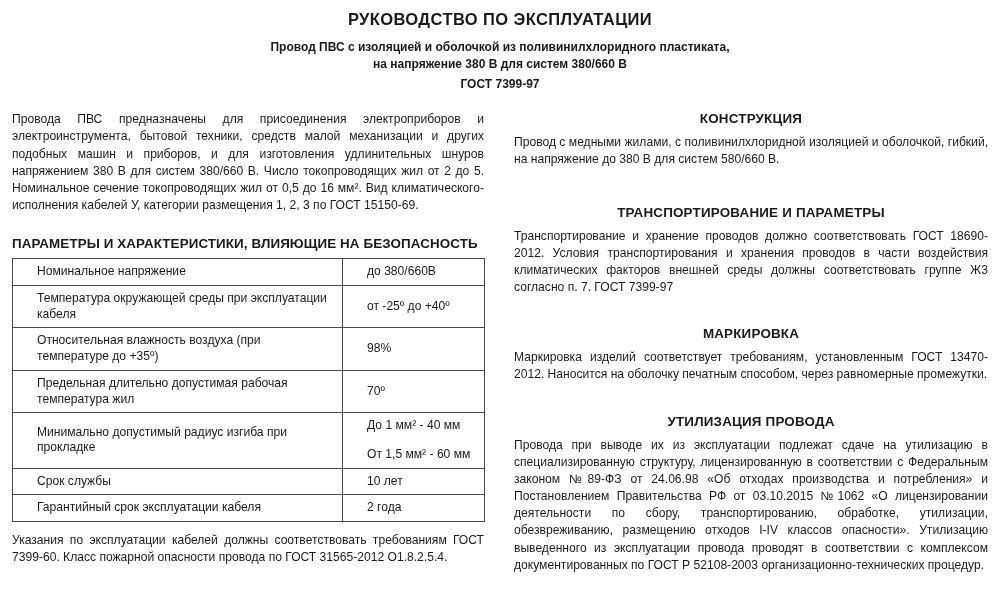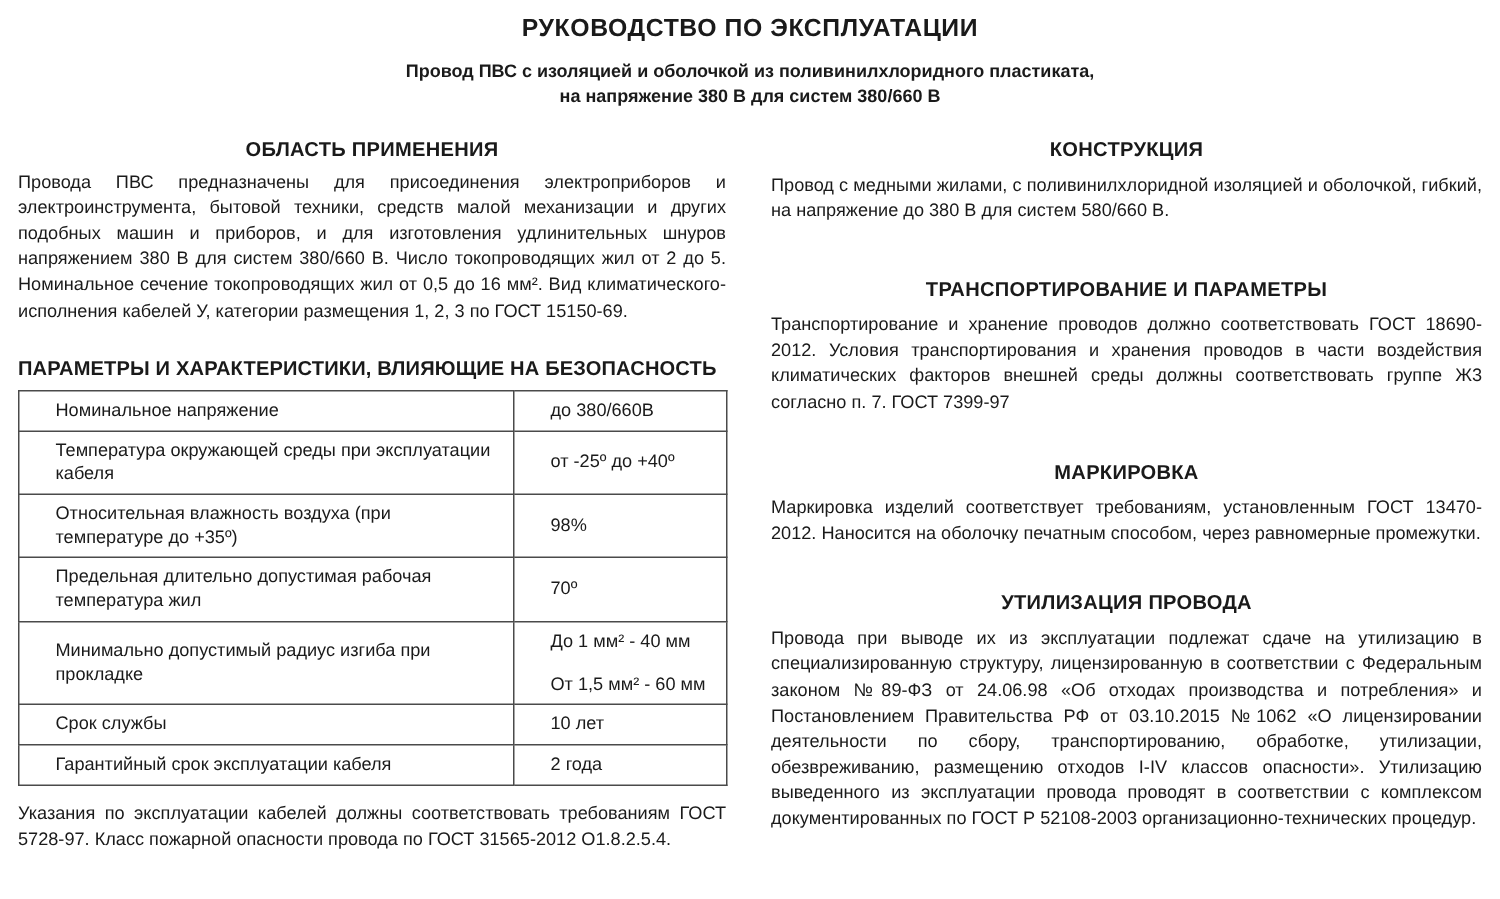--- a/index.html
+++ b/index.html
@@ -101,28 +101,28 @@
 </style>
 </head>
 <body>
 
 <div class="page">
 
   <div class="doc-header">
     <div class="doc-title">РУКОВОДСТВО ПО ЭКСПЛУАТАЦИИ</div>
     <div class="doc-sub1">Провод ПВС с изоляцией и оболочкой из поливинилхлоридного пластиката,</div>
     <div class="doc-sub2">на напряжение 380 В для систем 380/660 В</div>
+    <div class="doc-std">ГОСТ 7399-97</div>
   </div>
 
   <div class="columns">
 
     <div class="col-left">
 
       <div class="sec-block">
-        <div class="sec-title">ОБЛАСТЬ ПРИМЕНЕНИЯ</div>
         <p class="para">Провода ПВС предназначены для присоединения электроприборов и электроинструмента, бытовой техники, средств малой механизации и других подобных машин и приборов, и для изготовления удлинительных шнуров напряжением 380 В для систем 380/660 В. Число токопроводящих жил от 2 до 5. Номинальное сечение токопроводящих жил от 0,5 до 16 мм². Вид климатического-исполнения кабелей У, категории размещения 1, 2, 3 по ГОСТ 15150-69.</p>
       </div>
 
       <div class="table-heading">ПАРАМЕТРЫ И ХАРАКТЕРИСТИКИ, ВЛИЯЮЩИЕ НА БЕЗОПАСНОСТЬ</div>
 
       <table class="params">
         <tbody>
           <tr>
             <td class="c1">Номинальное напряжение</td>
             <td class="c2">до 380/660В</td>
@@ -150,21 +150,21 @@
             <td class="c1">Срок службы</td>
             <td class="c2">10 лет</td>
           </tr>
           <tr>
             <td class="c1">Гарантийный срок эксплуатации кабеля</td>
             <td class="c2">2 года</td>
           </tr>
         </tbody>
       </table>
 
-      <p class="footnote">Указания по эксплуатации кабелей должны соответствовать требованиям ГОСТ 5728-97. Класс пожарной опасности провода по ГОСТ 31565-2012 О1.8.2.5.4.</p>
+      <p class="footnote">Указания по эксплуатации кабелей должны соответствовать требованиям ГОСТ 7399-60. Класс пожарной опасности провода по ГОСТ 31565-2012 О1.8.2.5.4.</p>
     </div>
 
     <div class="col-gap"></div>
 
     <div class="col-right">
 
       <div class="sec-block tight">
         <div class="sec-title right">КОНСТРУКЦИЯ</div>
         <p class="para">Провод с медными жилами, с поливинилхлоридной изоляцией и оболочкой, гибкий, на напряжение до 380 В для систем 580/660 В.</p>
       </div>

